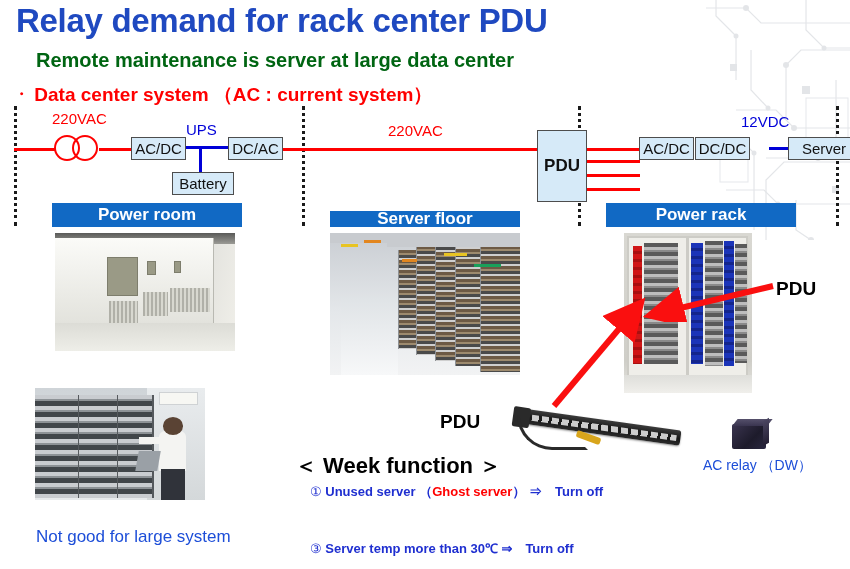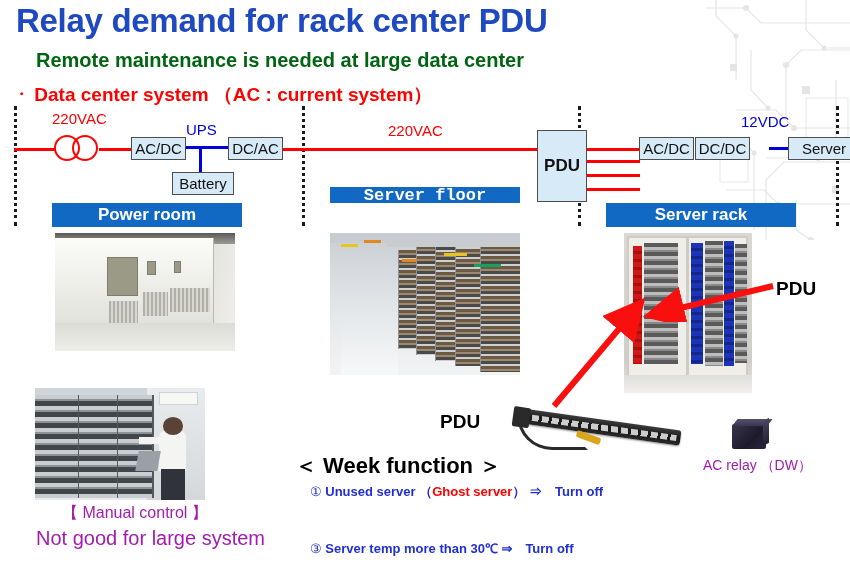--- a/index.html
+++ b/index.html
@@ -285,21 +285,21 @@
     background: linear-gradient(180deg,#4a4560,#241f33);
     transform: skewY(-28deg); transform-origin: top left;
   }
 
   
   .arrow-svg { position:absolute; pointer-events:none; }
 
   
   .cap-black {
     position: absolute;
-    color: #a21caf;
+    color: #1d4ed8;
     white-space: nowrap;
   }
   .pdu-callout {
     position:absolute;
     font-size: 19px;
     font-weight: bold;
     color: #000000;
     white-space: nowrap;
   }
   .relay-hdr {
@@ -354,21 +354,21 @@
       <rect x="24" y="74" width="7" height="7"></rect>
       <rect x="126" y="196" width="7" height="7"></rect>
     </g>
     <g stroke="#ccd0d6" stroke-width="1" fill="none">
       <rect x="100" y="108" width="42" height="40"></rect>
       <rect x="14" y="166" width="28" height="26"></rect>
     </g>
   </svg>
 
   <div class="title">Relay demand for rack center PDU</div>
-  <div class="subtitle">Remote maintenance is needed at large data center</div>
+  <div class="subtitle">Remote maintenance is server at large data center</div>
   <div class="bullet-line">
     <span class="bullet-dot">・</span>
     <span>Data center system （AC : current system）</span>
   </div>
 
   <div class="vdash" style="left:14px;  top:106px; height:120px;"></div>
   <div class="vdash" style="left:302px; top:106px; height:120px;"></div>
   <div class="vdash" style="left:578px; top:106px; height:120px;"></div>
   <div class="vdash" style="left:836px; top:106px; height:120px;"></div>
 
@@ -399,22 +399,22 @@
 
   <div class="box" style="left:131px; top:137px; width:55px; height:23px;">AC/DC</div>
   <div class="box" style="left:228px; top:137px; width:55px; height:23px;">DC/AC</div>
   <div class="box" style="left:172px; top:172px; width:62px; height:23px;">Battery</div>
   <div class="pdu-box" style="left:537px; top:130px; width:50px; height:72px;">PDU</div>
   <div class="box" style="left:639px; top:137px; width:55px; height:23px;">AC/DC</div>
   <div class="box" style="left:695px; top:137px; width:55px; height:23px;">DC/DC</div>
   <div class="box" style="left:788px; top:137px; width:72px; height:23px;">Server</div>
 
   <div class="banner" style="left:52px;  top:203px; width:190px; height:24px;text-align:center;">Power room</div>
-  <div class="banner" style="left:330px; top:187px; width:190px; height:16px;font-family:Liberation Mono, monospace;">Server floor</div>
-  <div class="banner" style="left:606px; top:203px; width:190px; height:24px;">Server rack</div>
+  <div class="banner" style="left:330px; top:211px; width:190px; height:16px;">Server floor</div>
+  <div class="banner" style="left:606px; top:203px; width:190px; height:24px;">Power rack</div>
 
   <div class="photo ph-power" style="left:55px; top:233px; width:180px; height:118px;">
     <div class="ceil"></div>
     <div class="cab" style="left:0%;  width:26%;"></div>
     <div class="cab" style="left:26%; width:22%;"></div>
     <div class="cab" style="left:48%; width:16%;"></div>
     <div class="cab" style="left:64%; width:13%;"></div>
     <div class="cab" style="left:77%; width:11%;"></div>
     <div class="panel" style="left:29%; top:20%; width:16%; height:32%;"></div>
     <div class="panel" style="left:51%; top:24%; width:4%;  height:10%;"></div>
@@ -495,22 +495,21 @@
       <marker id="ah2" markerWidth="7" markerHeight="7" refX="5.6" refY="3.5" orient="auto">
         <path d="M0,0 L7,3.5 L0,7 z" fill="#fa0f0f"></path>
       </marker>
     </defs>
     <line x1="6" y1="116" x2="92" y2="14" stroke="#fa0f0f" stroke-width="6" marker-end="url(#ah2)"></line>
   </svg>
 
   <div class="pdu-callout" style="left:776px; top:278px;">PDU</div>
   <div class="pdu-callout" style="left:440px; top:411px;">PDU</div>
 
-  <div class="cap-black" style="left:62px; top:503px; font-size:16px;">【 Manual control 】</div>
-  <div class="cap-black" style="left:36px; top:527px; font-size:20px;">Not good for large system</div>
+  <div class="cap-black" style="left:36px; top:527px; font-size:17px;">Not good for large system</div>
   <div class="cap-black" style="left:703px; top:457px; font-size:14px;">AC relay （DW）</div>
 
   <div class="relay-hdr" style="left:295px; top:451px;">＜ Week function ＞</div>
 
   <div class="relay-item" style="left:310px; top:483px;">
     <span class="num-circ">①</span><span> Unused server （</span><span class="ghost">Ghost server</span><span>） ⇒　Turn off</span>
   </div>
 
 
   <div class="relay-item" style="left:310px; top:539px;">

